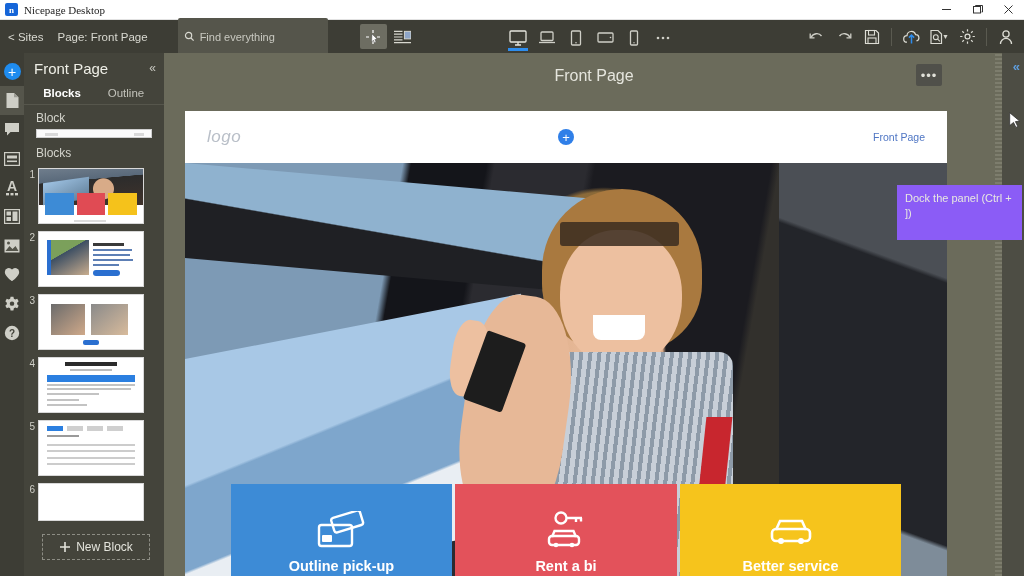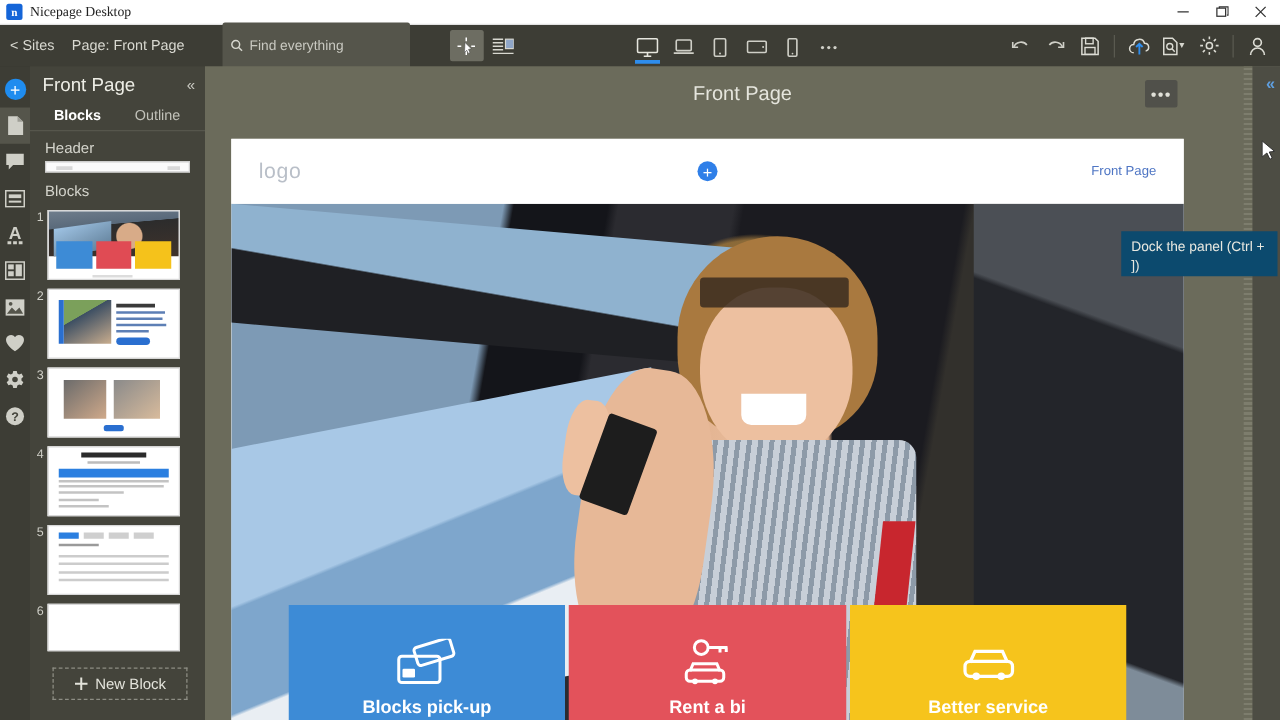--- a/index.html
+++ b/index.html
@@ -213,21 +213,21 @@
     font-size: 13px; letter-spacing: 1px;
   }
   .page {
     position: absolute; left: 21px; top: 58px; width: 762px; bottom: -20px;
     background: #fff; overflow: hidden;
   }
   .site-header {
     height: 52px; display: flex; align-items: center; padding: 0 22px;
     position: relative; background: #fff;
   }
-  .site-logo { font-size: 17px; color: #b9bfc8; letter-spacing: .5px; }
+  .site-logo { font-size: 17px; color: #b9bfc8; letter-spacing: .5px; font-style: italic; }
   .hdr-plus {
     position: absolute; left: 50%; transform: translateX(-50%);
     width: 16px; height: 16px; border-radius: 50%; background: #2f7fe8;
     color: #fff; display: flex; align-items: center; justify-content: center;
     font-size: 13px; line-height: 1;
   }
   .site-nav { margin-left: auto; font-size: 10.5px; color: #4f76c4; }
   .hero {
     position: absolute; left: 0; right: 0; top: 52px; bottom: 0;
     overflow: hidden;
@@ -311,22 +311,22 @@
     background: #3a3a34; border-radius: 4px; display: flex;
     align-items: center; gap: 8px; padding: 0 10px; z-index: 40;
     box-shadow: 0 1px 4px rgba(0,0,0,.35);
   }
   .zoom-val { font-size: 11.5px; color: #e7e7df; }
   .zoom-btn { display: flex; align-items: center; justify-content: center; }
 
   
   .tooltip {
     position: absolute; left: 897px; top: 185px; width: 125px;
-    background: #0c4a6e; color: #e8e8e0; font-size: 11px;
-    padding: 6px 8px 0 8px; line-height: 15px; z-index: 60;
+    background: #8b5cf6; color: #e8e8e0; font-size: 11px;
+    padding: 6px 8px 19px 8px; line-height: 15px; z-index: 60;
   }
 
   
   .right-edge {
     position: absolute; right: 0; top: 53px; width: 22px; bottom: 0;
     background: #4d4d44; z-index: 30;
   }
   .edge-collapse {
     position: absolute; right: 4px; top: 6px; color: #5f9fe0;
     font-size: 13px; font-weight: bold;
@@ -558,21 +558,21 @@
   <div class="panel">
     <div class="panel-head">
       <div class="panel-title">Front Page</div>
       <div class="panel-collapse">«</div>
     </div>
     <div class="panel-tabs">
       <div class="panel-tab active">Blocks</div>
       <div class="panel-tab">Outline</div>
     </div>
     <div class="panel-scroll">
-      <div class="sec-label">Header</div>
+      <div class="sec-label">Block</div>
       <div class="header-strip"></div>
       <div class="sec-label">Blocks</div>
 
       <div class="block-item">
         <div class="block-num">1</div>
         <div class="thumb">
           <div class="t1-photo"></div>
           <div class="t1-cards">
               <div class="c1"></div>
               <div class="c2"></div>
@@ -687,21 +687,21 @@
 
         <div class="cards-row">
           <div class="card blue">
             <div class="card-ico">
               <svg width="54" height="40" viewBox="0 0 54 40">
                 <rect x="18" y="3" width="30" height="15" rx="2.5" fill="none" stroke="#fff" stroke-width="2.4" transform="rotate(-17 33 10)"></rect>
                 <rect x="5" y="14" width="33" height="21" rx="2.5" fill="none" stroke="#fff" stroke-width="2.4"></rect>
                 <rect x="8" y="24" width="10" height="7" rx="1" fill="#fff"></rect>
               </svg>
             </div>
-            <div class="card-title">Blocks pick-up</div>
+            <div class="card-title">Outline pick-up</div>
           </div>
           <div class="card red">
             <div class="card-ico">
               <svg width="48" height="42" viewBox="0 0 48 42">
                 <circle cx="19" cy="8" r="5.5" fill="none" stroke="#fff" stroke-width="2.4"></circle>
                 <path d="M24 8h16M34 8v4M39 8v3.5" stroke="#fff" stroke-width="2.4"></path>
                 <path d="M10 27l2.5-6h19l2.5 6" fill="none" stroke="#fff" stroke-width="2.4"></path>
                 <rect x="7" y="26" width="30" height="9" rx="3" fill="none" stroke="#fff" stroke-width="2.4"></rect>
                 <circle cx="14" cy="35" r="2.3" fill="#fff"></circle>
                   <circle cx="30" cy="35" r="2.3" fill="#fff"></circle>

